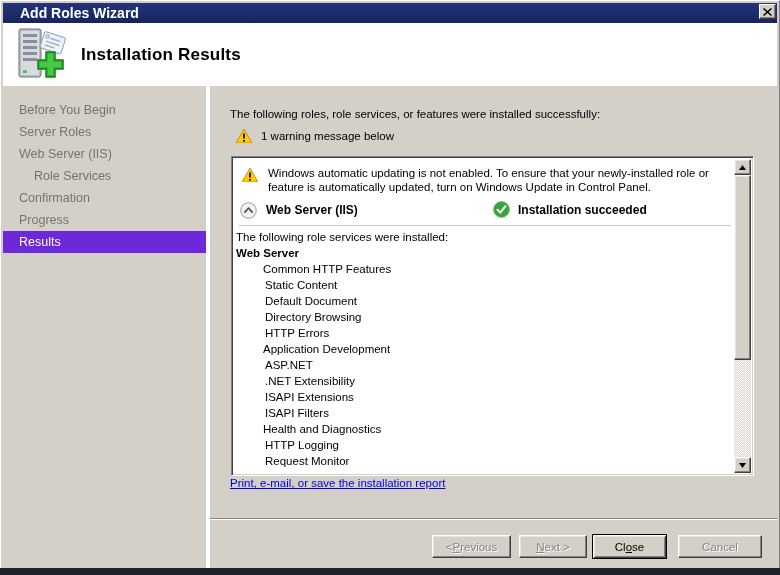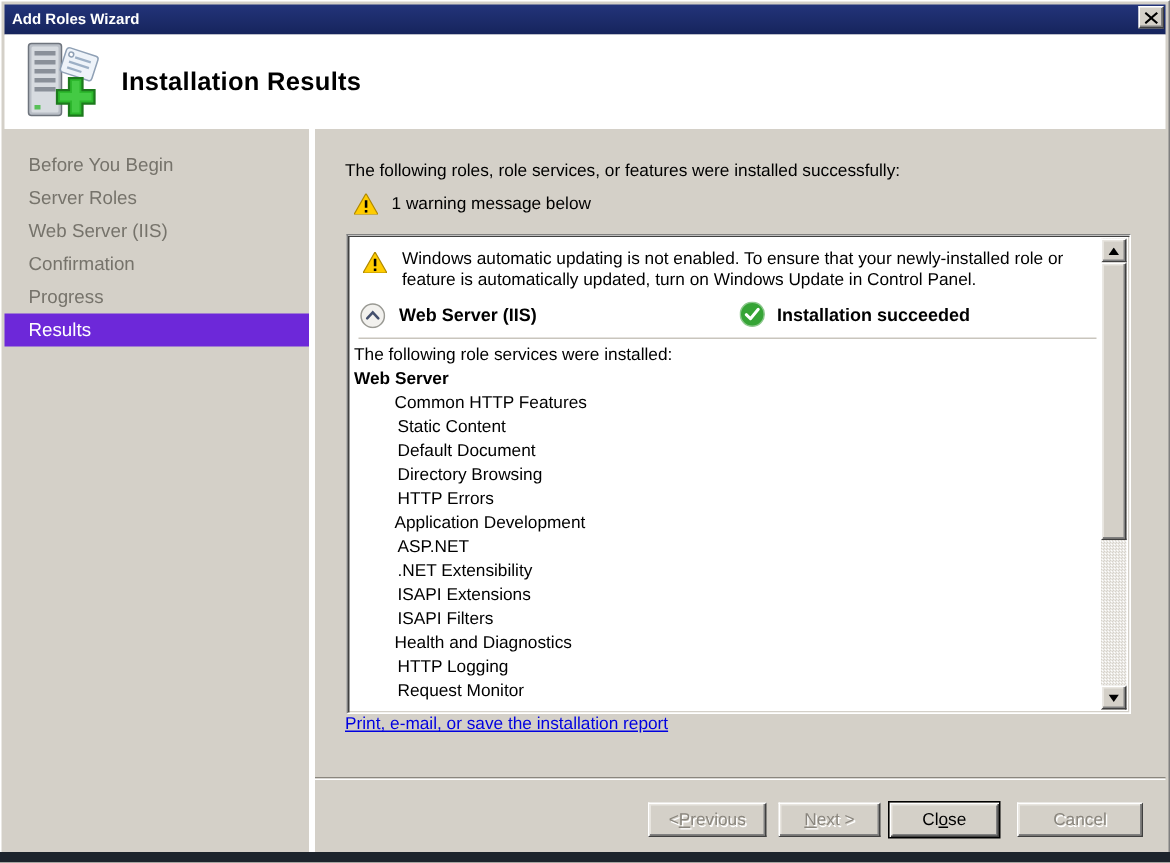--- a/index.html
+++ b/index.html
@@ -8,21 +8,21 @@
 
   .window { position:absolute; left:0; top:0; width:780px; height:568px;
     background:#D4D0C8;
     border-top:1px solid #ffffff; border-left:1px solid #ffffff;
     border-right:1px solid #808080; }
   .desktop-strip { position:absolute; left:0; top:568px; width:780px; height:7px; background:#1d242c; }
 
   
   .titlebar { position:absolute; left:2px; top:2px; right:2px; height:20px;
     background:linear-gradient(#23347a,#16245c); display:flex; align-items:center; }
-  .titlebar-text { color:#fff; font-weight:bold; font-size:10px; padding-left:5px; }
+  .titlebar-text { color:#fff; font-weight:bold; font-size:14px; padding-left:17px; }
   .tb-close { position:absolute; right:3px; top:3px; width:17px; height:15px;
     background:#D4D0C8; border:1px solid; border-color:#ffffff #404040 #404040 #ffffff;
     box-shadow:inset -1px -1px 0 #808080; display:flex; align-items:center; justify-content:center; cursor:default; }
 
   
   .header { position:absolute; left:2px; top:22px; right:2px; height:63px; background:#ffffff; }
   .header-icon { position:absolute; left:9px; top:3px; }
   .header-title { position:absolute; left:78px; top:22px; font-size:17px; font-weight:bold; color:#000; letter-spacing:.2px; }
 
   
@@ -120,20 +120,21 @@
       <path d="M26 34 h8 v-8 h9 v8 h8 v9 h-8 v8 h-9 v-8 h-8 Z" fill="#2db82d" stroke="#1d7a1d" stroke-width="1.5"></path>
       <path d="M28 36 h8 v-8 h5 v8 h8 v5 h-8 v8 h-5 v-8 h-8 Z" fill="#4fd24f" opacity="0.7"></path>
     </svg>
     <div class="header-title">Installation Results</div>
   </div>
 
   <div class="sidebar">
     <div class="side-item">Before You Begin</div>
     <div class="side-item">Server Roles</div>
     <div class="side-item">Web Server (IIS)</div>
+    <div class="side-item sub">Role Services</div>
     <div class="side-item">Confirmation</div>
     <div class="side-item">Progress</div>
     <div class="side-item selected">Results</div>
   </div>
   <div class="side-divider"></div>
 
   <div class="content">
     <div class="intro-text">The following roles, role services, or features were installed successfully:</div>
 
     <div class="warn-summary">

